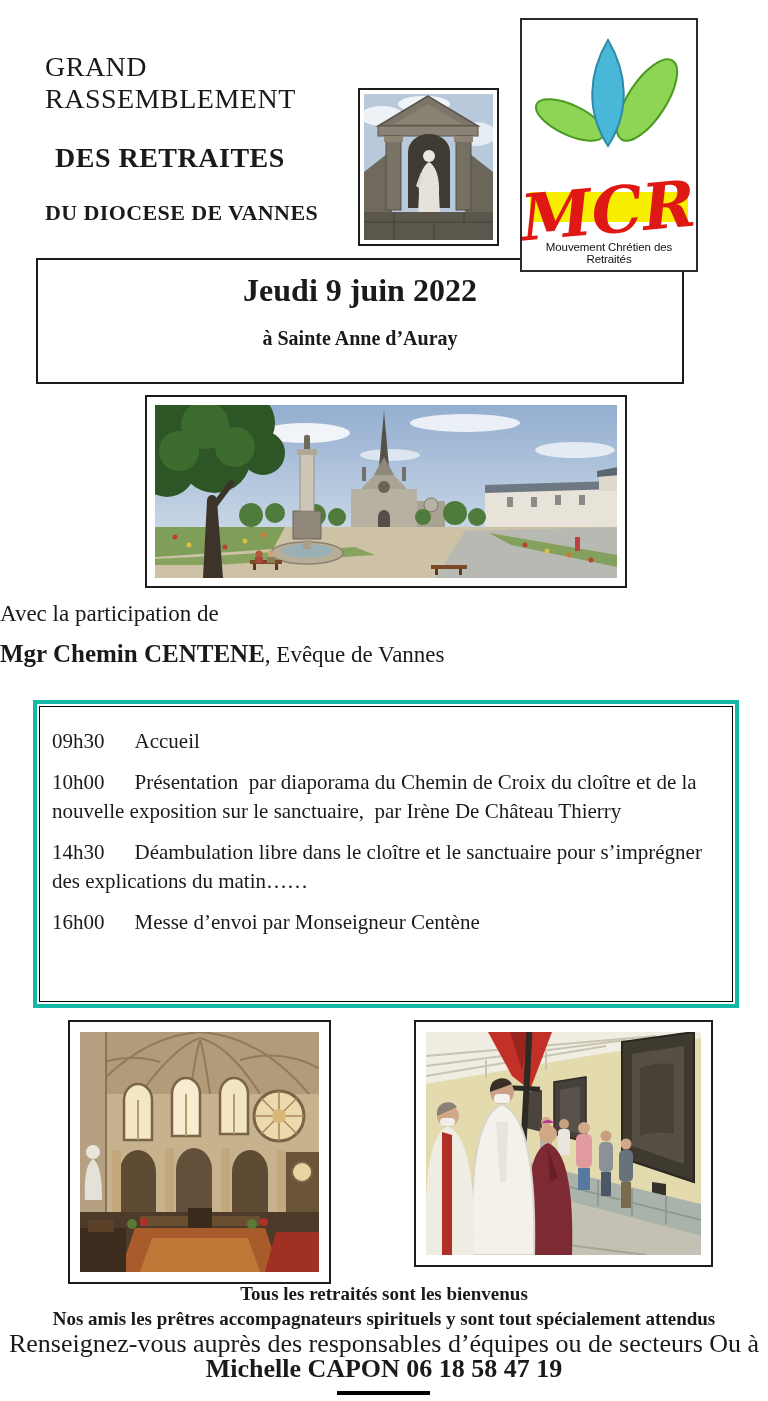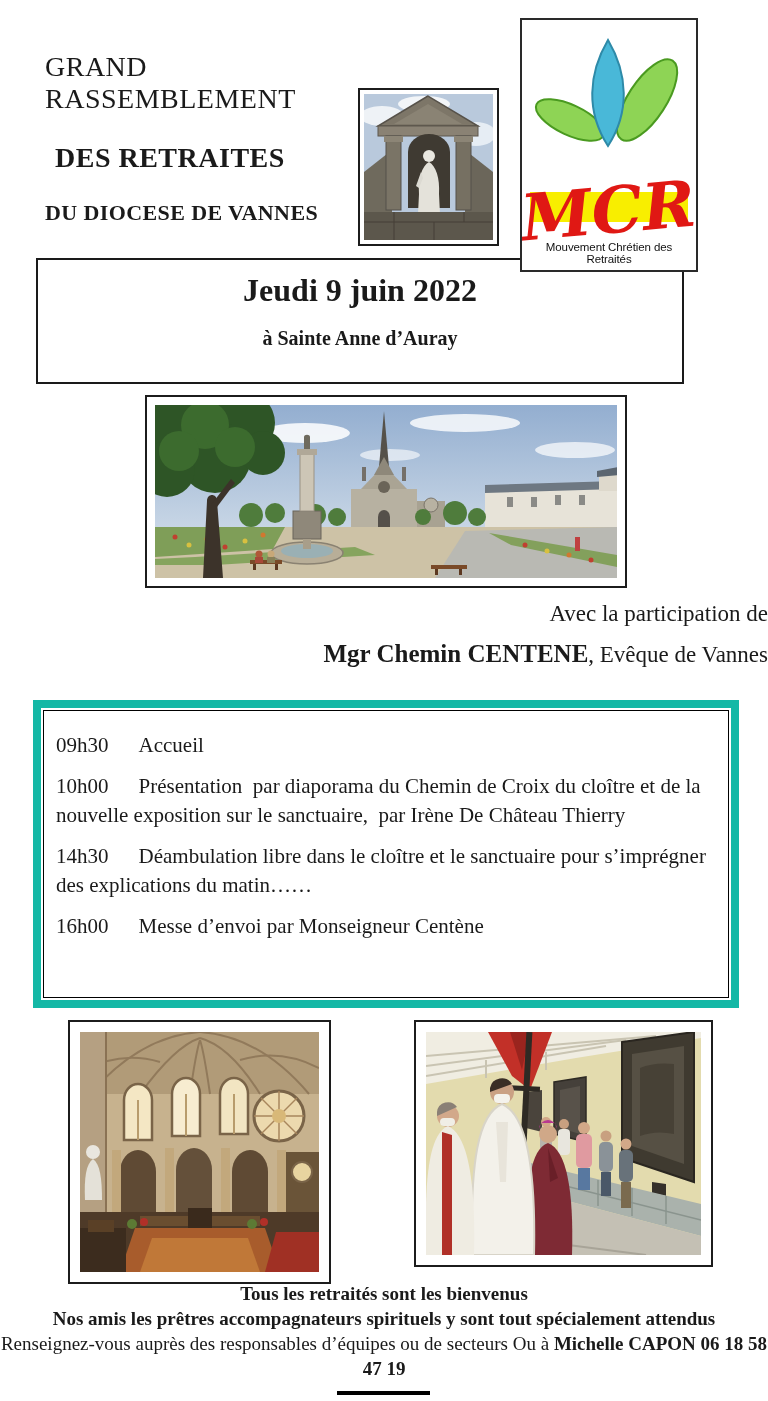--- a/index.html
+++ b/index.html
@@ -27,35 +27,35 @@
   #mcr-box svg { position:absolute; left:0; top:0; }
   #mcr-caption { position:absolute; left:0; bottom:5px; width:100%; text-align:center;
                  font-family:"Liberation Sans","DejaVu Sans",sans-serif;
                  font-size:11.5px; letter-spacing:-.1px; color:#111; }
   
   #date-box { position:absolute; left:36px; top:258px; width:648px; height:126px;
               border:2px solid #1a1a1a; text-align:center; z-index:1; }
   .date-l1 { margin-top:12px; font-size:32px; font-weight:bold; }
   .date-l2 { margin-top:18px; font-size:20px; font-weight:bold; }
   
-  #participation { position:absolute; left:0; top:601px; width:768px; text-align:right; }
+  #participation { position:absolute; left:0; top:601px; width:768px; text-align:left; }
   .part-intro { font-size:23px; }
   .part-guest { margin-top:13px; font-size:23px; }
   .part-guest .gname { font-weight:bold; font-size:25px; }
   
   #schedule-box { position:absolute; left:33px; top:700px; width:706px; height:308px;
-                  border:8px solid #14b8a6; padding:2px; }
+                  border:4px solid #14b8a6; padding:2px; }
   #schedule-inner { border:1px solid #000; width:100%; height:100%; padding:8px 12px 0 12px; }
   .sched-row { font-size:21px; line-height:29px; margin:12px 0 0 0; }
   .sched-row .time { margin-right:30px; }
   .sched-row .stext { white-space:pre-wrap; }
   
   #footer { position:absolute; left:0; top:1281px; width:768px; text-align:center; }
   .foot-l1,.foot-l2 { font-size:19px; font-weight:bold; line-height:25px; }
-  .foot-l3 { font-size:19px; line-height:25px; }
+  .foot-l3 { font-size:26px; line-height:25px; }
   .foot-l3 b { font-weight:bold; }
   #page-bottom-rule { position:absolute; left:337px; top:1391px; width:93px; height:4px; background:#000; }
 </style>
 </head>
 <body>
 
 <div id="page">
 
   <div id="title-block">
     <div class="title-l1">GRAND RASSEMBLEMENT</div>

